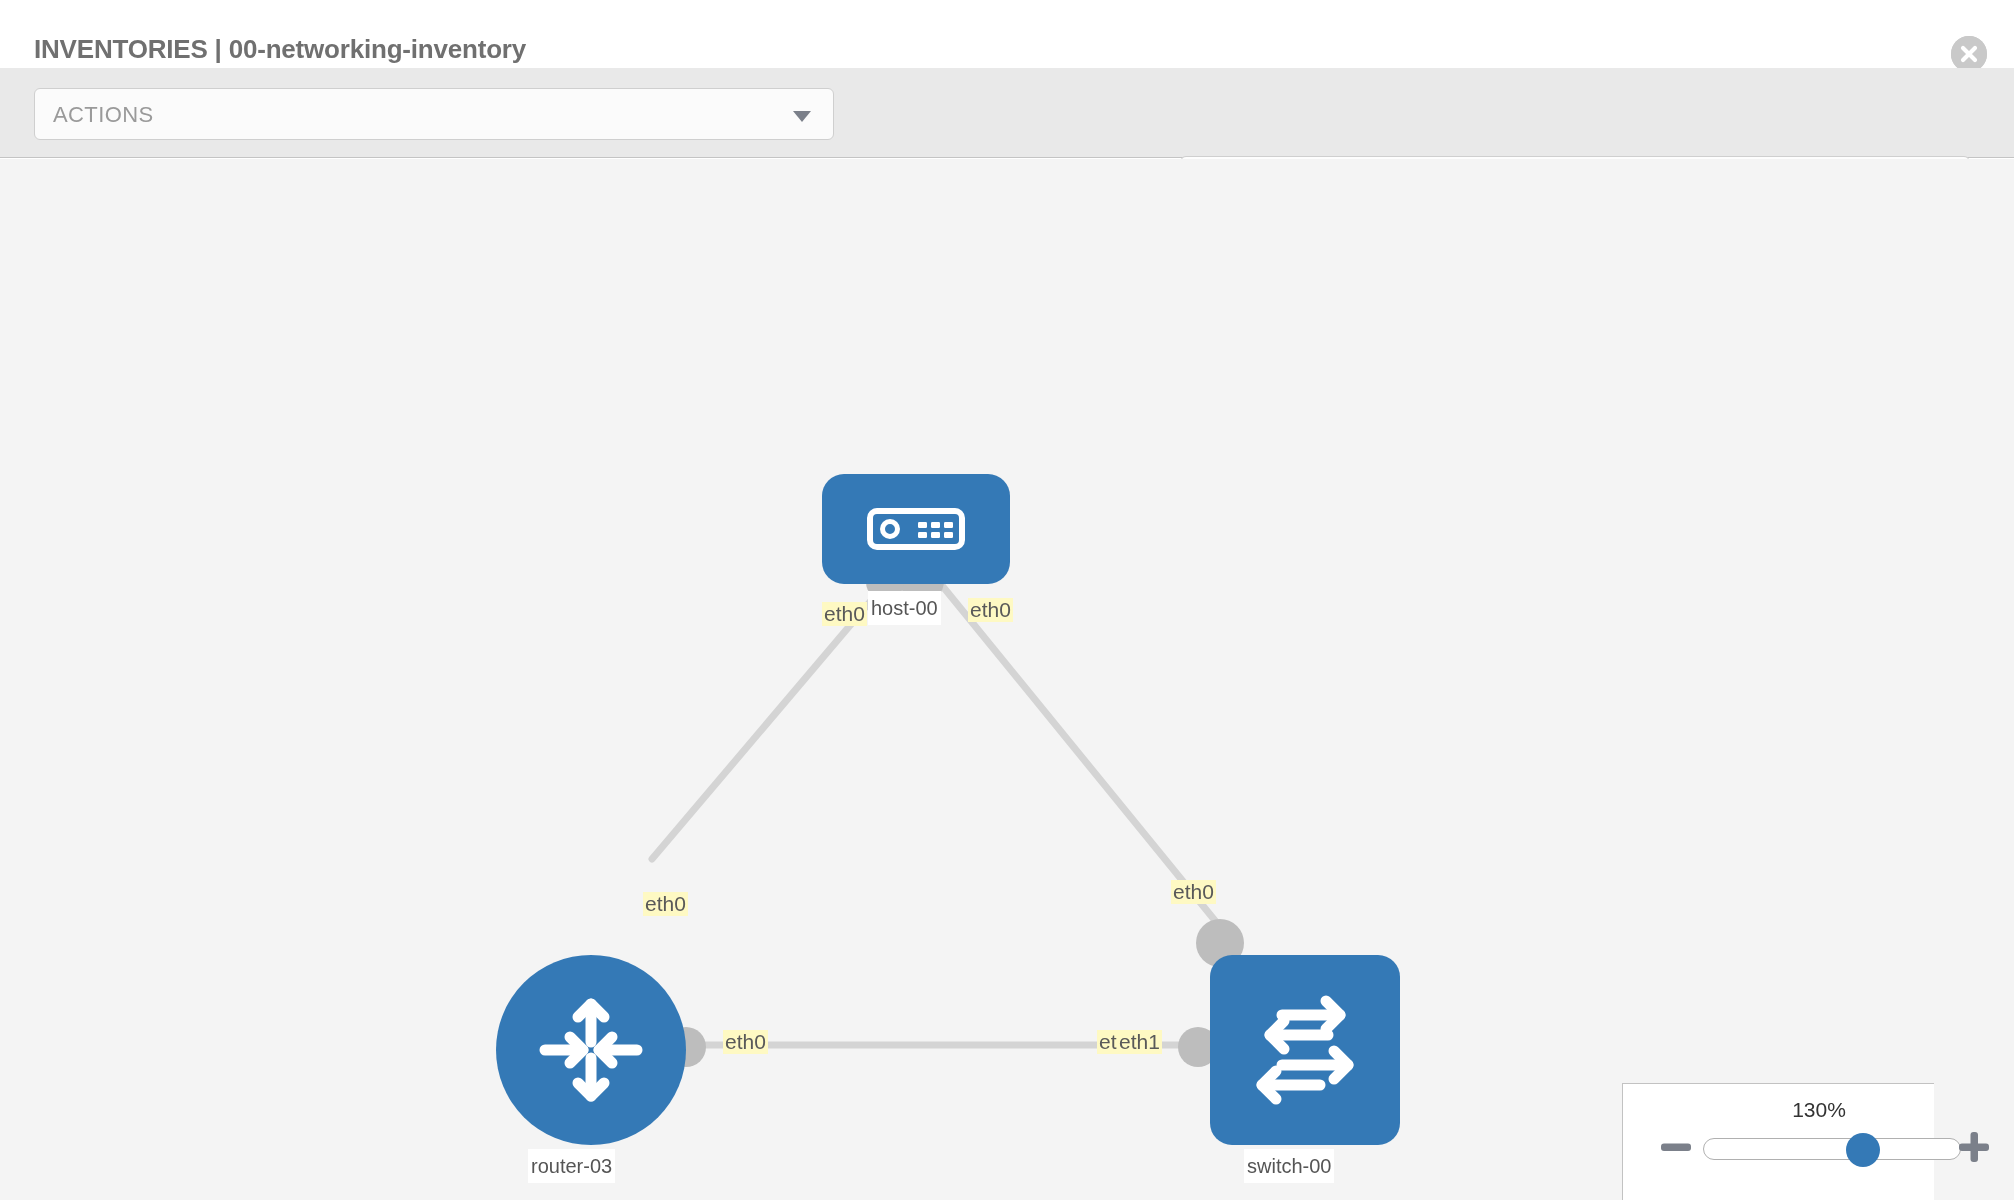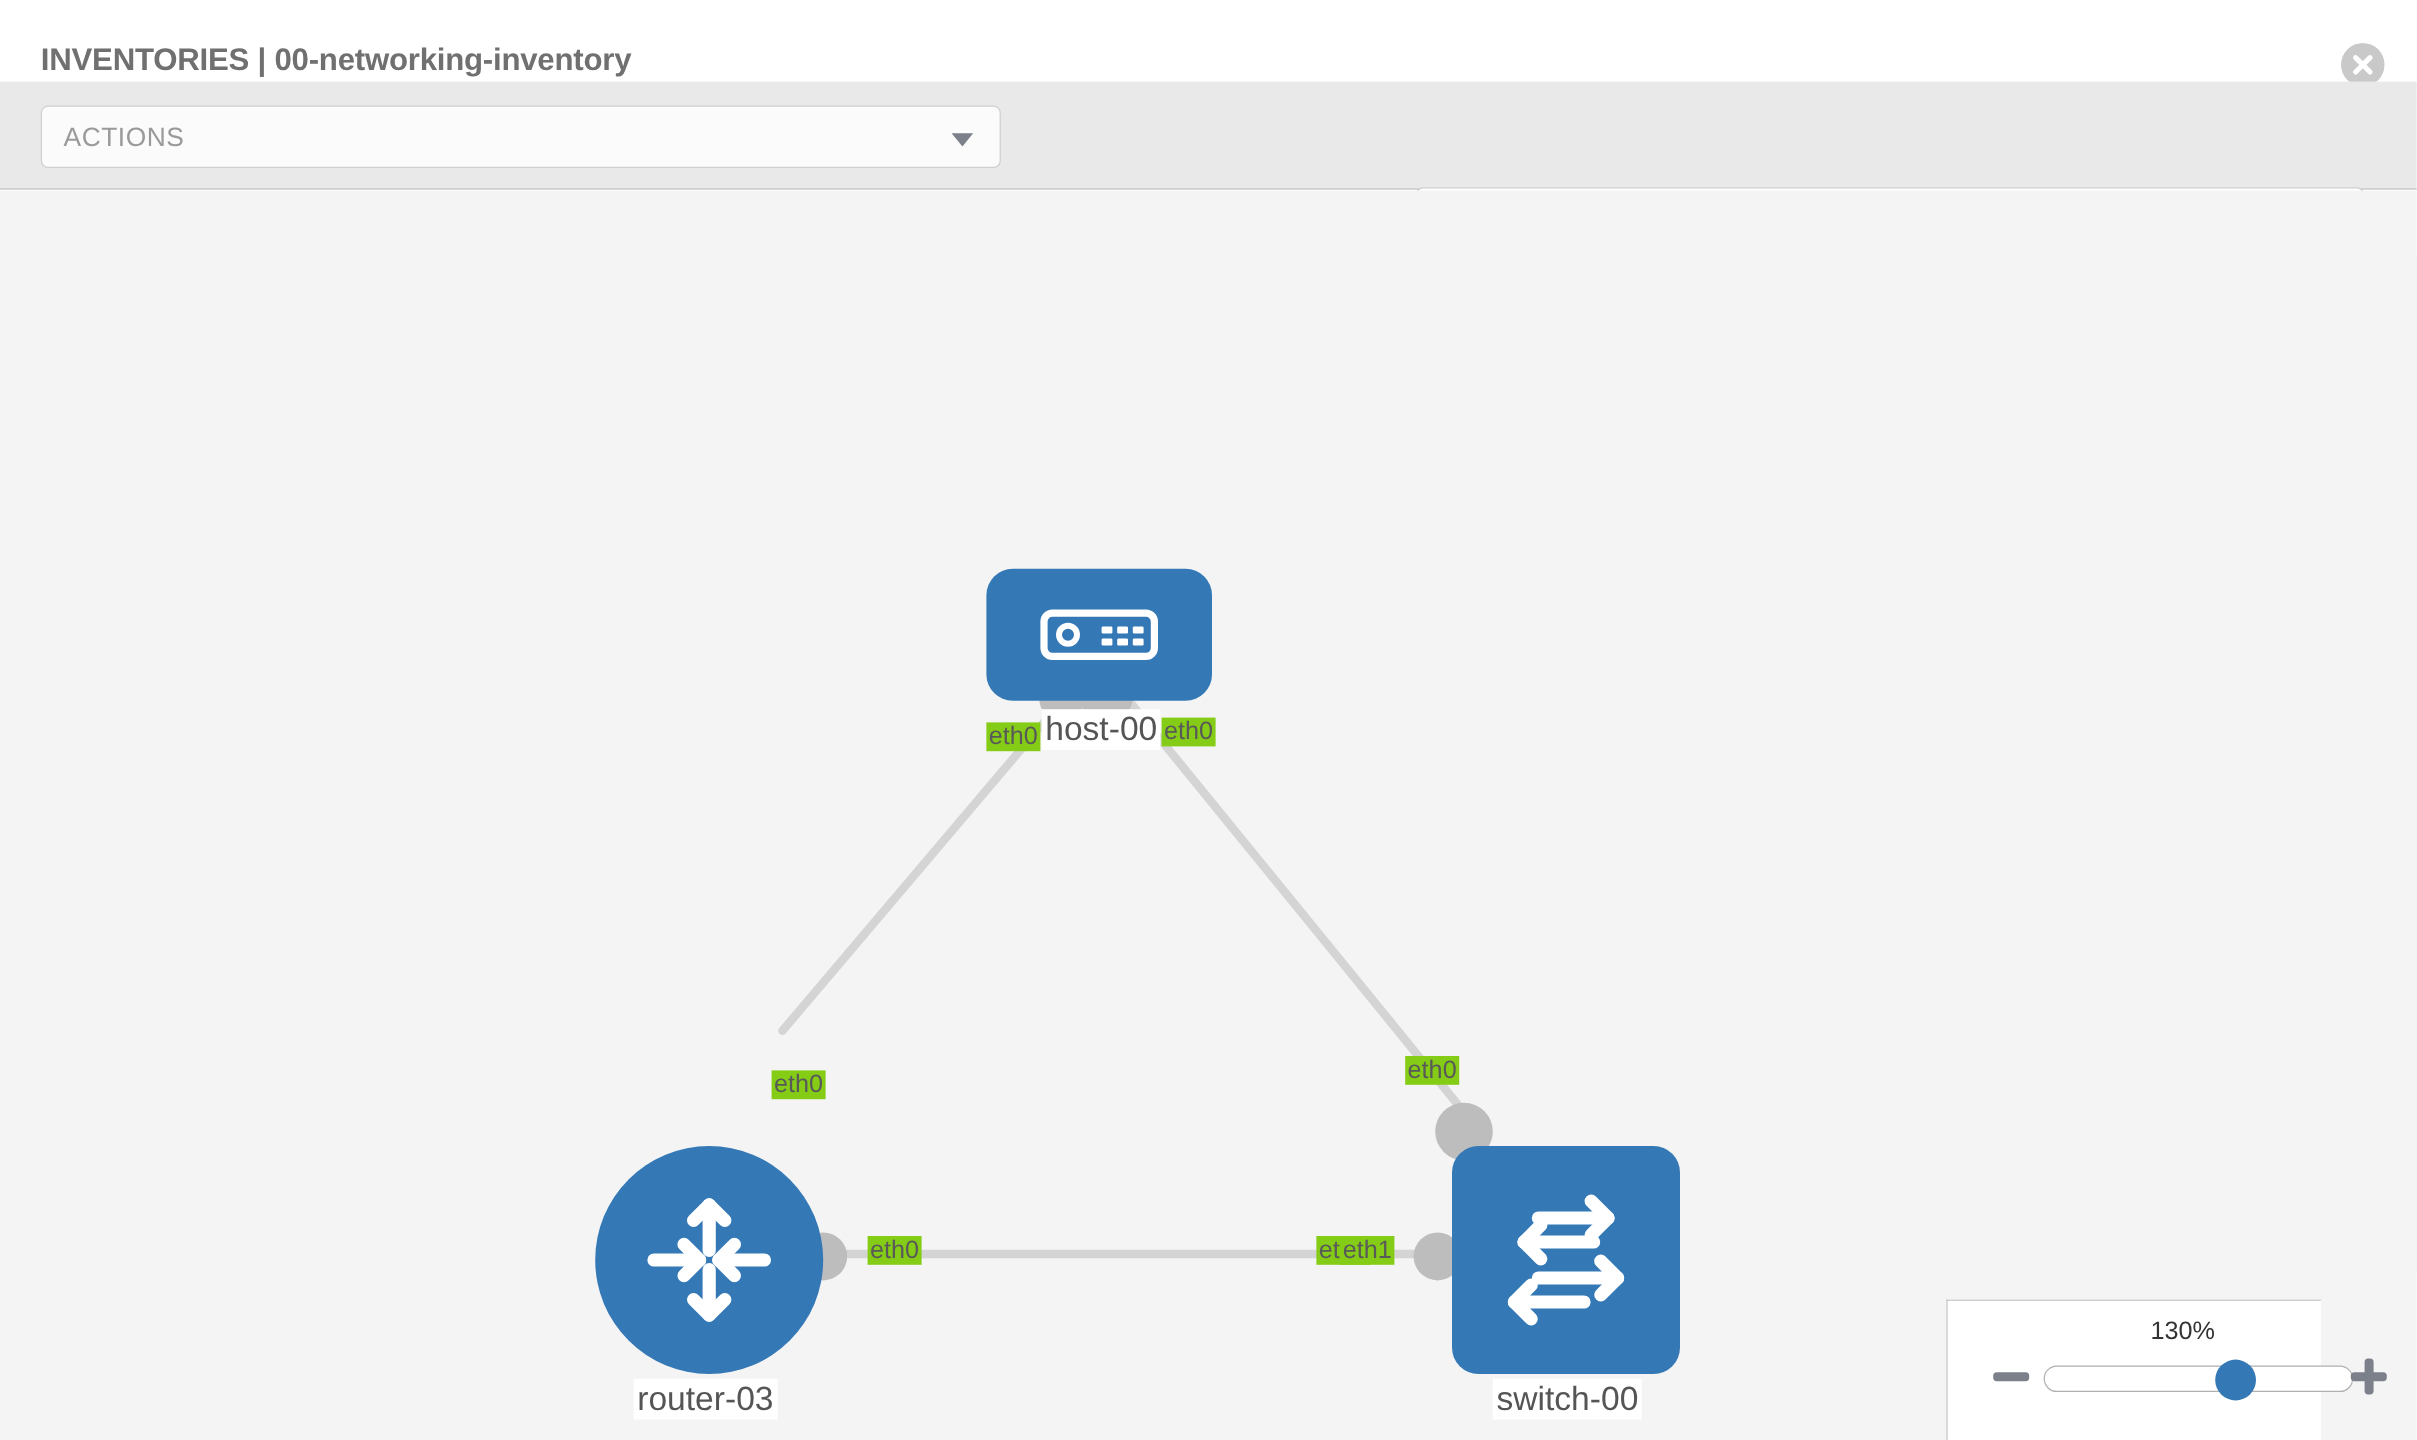--- a/index.html
+++ b/index.html
@@ -108,32 +108,32 @@
     position: absolute;
     left: 0; top: 159px;
     width: 2014px; height: 1041px;
     background: #f4f4f4;
     overflow: hidden;
   }
   .topology { position: absolute; left: 0; top: 0; width: 2014px; height: 1041px; }
 
   .edge-label {
     position: absolute;
-    background: #84cc16;
+    background: #fef9c3;
     color: #595959;
     font-size: 21px;
     line-height: 24px;
     padding: 0 2px;
     white-space: nowrap;
   }
   .node-label {
     position: absolute;
     background: #ffffff;
     color: #555555;
-    font-size: 28px;
+    font-size: 20px;
     line-height: 34px;
     padding: 0 3px;
     white-space: nowrap;
   }
 
   .node { position: absolute; }
   .node-shape {
     position: absolute;
     background: #3479b6;
     display: flex;

